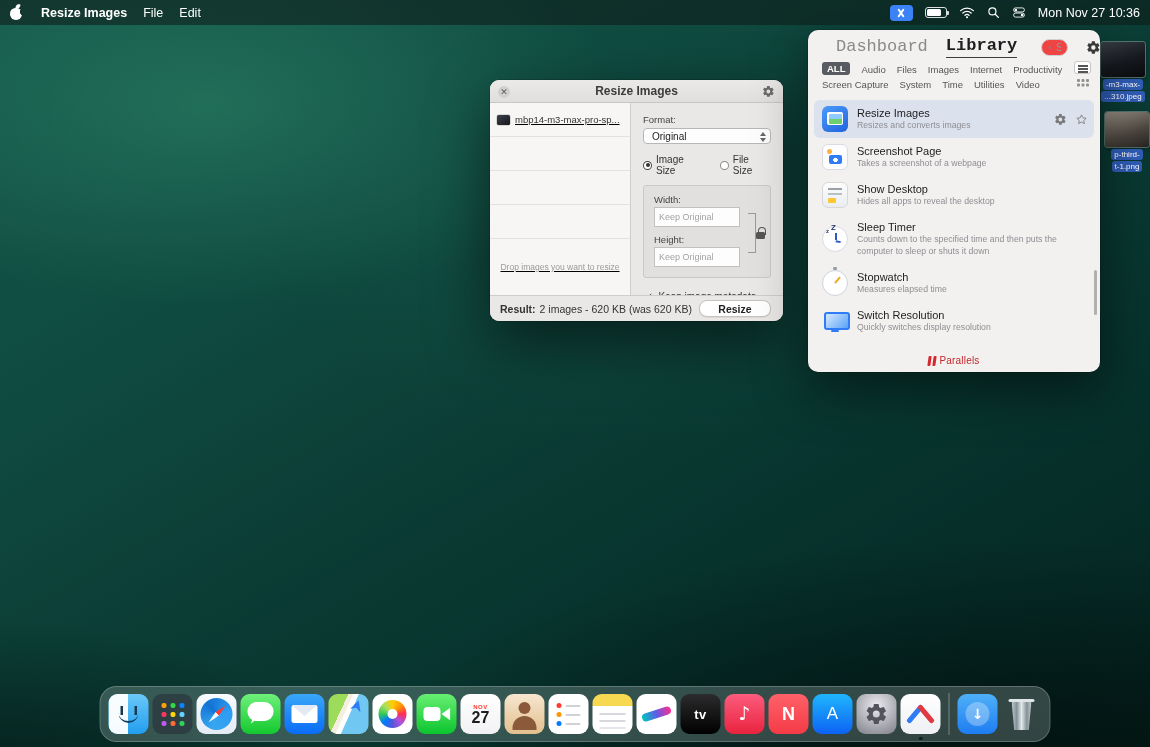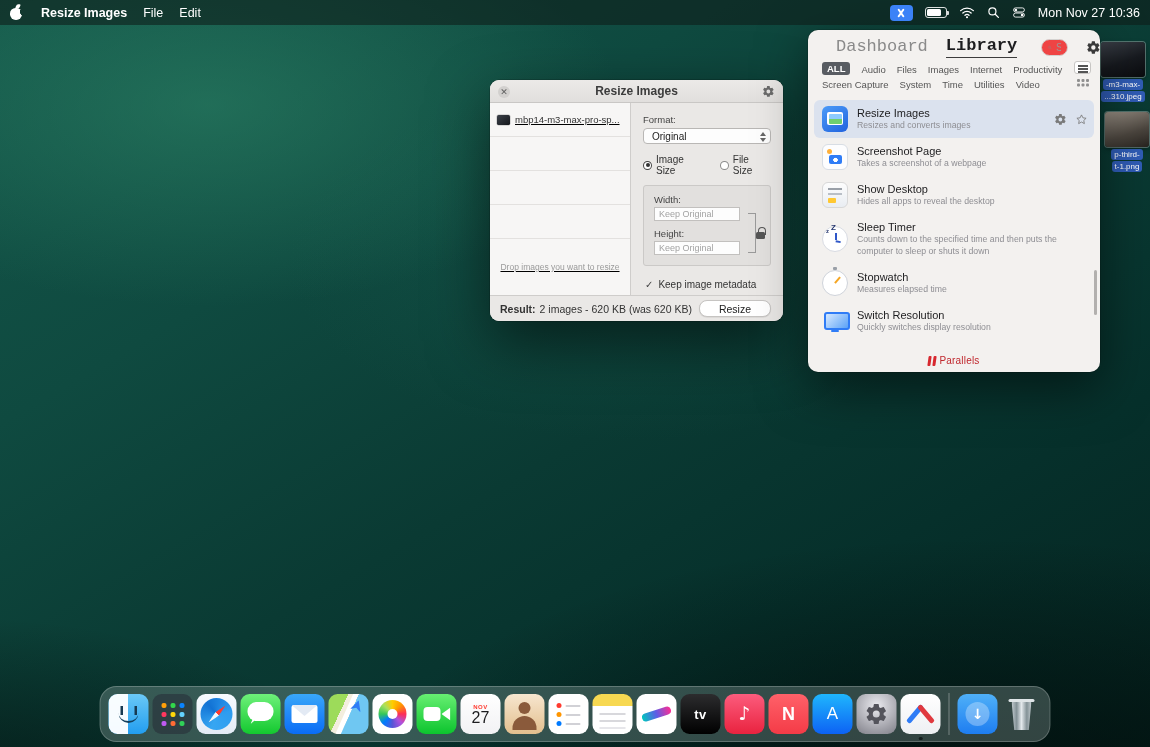--- a/index.html
+++ b/index.html
@@ -65,35 +65,35 @@
     padding-left:8px;font-size:10px;color:#222;position:relative;}
   .select .stepper{position:absolute;right:2px;top:1.5px;width:11px;height:11px;}
   .select .stepper::before{content:"";position:absolute;left:3px;top:1px;border-left:3.5px solid transparent;border-right:3.5px solid transparent;border-bottom:4px solid #666;}
   .select .stepper::after{content:"";position:absolute;left:3px;bottom:0px;border-left:3.5px solid transparent;border-right:3.5px solid transparent;border-top:4px solid #666;}
   .radio-row{display:flex;align-items:center;gap:14px;margin-top:10px;}
   .radio{display:flex;align-items:center;gap:4px;font-size:10px;color:#333;}
   .rdot{width:9px;height:9px;border-radius:50%;border:1px solid #8a8a8a;background:#fff;position:relative;}
   .rdot.on{border-color:#444;}
   .rdot.on::before{content:"";position:absolute;left:1.5px;top:1.5px;width:4px;height:4px;border-radius:50%;background:#333;}
   .size-box{margin-top:9px;background:#e2e0de;border:1px solid #cbc9c7;border-radius:3px;padding:8px 8px 10px 10px;position:relative;}
-  .size-input{margin-top:2px;width:86px;height:14px;background:#fdfdfd;border:1px solid #c2c0be;font-size:9px;color:#333;padding:0 4px;}
+  .size-input{margin-top:2px;width:86px;height:20px;background:#fdfdfd;border:1px solid #c2c0be;font-size:9px;color:#333;padding:0 4px;}
   .size-input::placeholder{color:#a3a3a3;}
   .h-label{margin-top:7px;}
   .lock-bracket{position:absolute;right:14px;top:27px;width:8px;height:40px;border-top:1px solid #9a9a9a;border-right:1px solid #9a9a9a;border-bottom:1px solid #9a9a9a;}
   .lock{position:absolute;right:5px;top:41px;width:9px;height:12px;}
   .lock::before{content:"";position:absolute;left:1.5px;top:0;width:6px;height:7px;border:1.5px solid #555;border-bottom:none;border-radius:4px 4px 0 0;}
   .lock::after{content:"";position:absolute;left:0;top:5px;width:9px;height:7px;background:#555;border-radius:1.5px;}
   .meta-row{display:flex;align-items:center;gap:5px;margin-top:13px;padding-left:2px;font-size:10px;color:#333;}
   .meta-check{font-size:10px;color:#444;font-family:"DejaVu Sans",sans-serif;}
   .win-footer{height:26px;border-top:1px solid #cfcdcb;background:#eae8e6;border-radius:0 0 9px 9px;
     display:flex;align-items:center;padding:0 12px 0 10px;gap:4px;}
   .result-label{font-size:10.5px;font-weight:700;color:#333;}
   .result-value{font-size:10.5px;color:#333;}
   .resize-btn{margin-left:auto;width:72px;height:17px;background:#fff;border:1px solid #c6c4c2;border-radius:8px;
-    font-size:10.5px;color:#222;display:flex;align-items:center;justify-content:center;box-shadow:0 0.5px 1px rgba(0,0,0,0.12);}
+    font-size:10.5px;color:#222;display:flex;align-items:center;justify-content:center;box-shadow:0 0.5px 1px rgba(0,0,0,0.12);font-weight:bold;}
 
   
   .panel{position:absolute;left:808px;top:30px;width:292px;height:342px;background:#f3f1ef;border-radius:10px;z-index:30;
     box-shadow:0 16px 50px rgba(0,0,0,0.5),0 0 0 0.5px rgba(0,0,0,0.25);}
   .panel-header{position:absolute;top:7px;left:0;right:0;height:20px;display:flex;align-items:center;padding:0 10px 0 28px;gap:18px;}
   .tab{font-size:17px;color:#8a8a8a;padding-bottom:2px;font-family:Liberation Mono, monospace;}
   .tab.active{color:#1d1d1f;font-weight:700;border-bottom:1.5px solid #3c3c3c;}
   .search-box{margin-left:6px;flex:1;height:17px;background:#ef4444;border:1px solid #d4d2d0;border-radius:9px;
     display:flex;align-items:center;padding:0 6px;gap:4px;}
   .search-box input{border:none;background:transparent;outline:none;font-size:10px;color:#333;width:100%;font-family:inherit;}
@@ -177,21 +177,21 @@
   .di-maps::after{content:"";position:absolute;right:6px;top:6px;width:11px;height:11px;background:#2f7cf6;clip-path:polygon(50% 0,100% 100%,50% 72%,0 100%);transform:rotate(18deg);}
   .di-photos{background:#fff;}
   .di-photos::before{content:"";position:absolute;left:6px;top:6px;width:28px;height:28px;border-radius:50%;
     background:conic-gradient(#ffcc00,#ff9500,#ff2d55,#af52de,#5856d6,#007aff,#34c759,#a8e05f,#ffcc00);}
   .di-photos::after{content:"";position:absolute;left:15px;top:15px;width:10px;height:10px;border-radius:50%;background:#fff;}
   .di-facetime{background:linear-gradient(180deg,#67ef72,#0cc42e);}
   .di-facetime::before{content:"";position:absolute;left:7px;top:13px;width:17px;height:14px;background:#fff;border-radius:4px;}
   .di-facetime::after{content:"";position:absolute;left:25px;top:13.5px;width:9px;height:13px;background:#fff;clip-path:polygon(0 50%,100% 0,100% 100%);}
   .di-calendar{background:linear-gradient(180deg,#ffffff,#f2f2f4);display:flex;flex-direction:column;align-items:center;justify-content:center;}
   .cal-month{font-size:6px;font-weight:700;color:#ff3b30;letter-spacing:0.5px;margin-top:2px;}
-  .cal-day{font-size:16px;font-weight:400;color:#1d1d1f;line-height:1;}
+  .cal-day{font-size:16px;font-weight:700;color:#1d1d1f;line-height:1;}
   .di-contacts{background:linear-gradient(180deg,#f7e6cf,#e3bf8e);overflow:hidden;}
   .di-contacts::before{content:"";position:absolute;left:14px;top:8px;width:12px;height:12px;border-radius:50%;background:#8a5a3b;}
   .di-contacts::after{content:"";position:absolute;left:8px;top:22px;width:24px;height:14px;border-radius:12px 12px 0 0;background:#8a5a3b;}
   .di-reminders{background:#fff;}
   .di-reminders::before{content:"";position:absolute;left:8px;top:9px;width:5px;height:5px;border-radius:50%;background:#ff3b30;box-shadow:0 9px 0 #ff9500,0 18px 0 #007aff;}
   .di-reminders::after{content:"";position:absolute;left:17px;top:10.5px;width:15px;height:2px;border-radius:1px;background:#d1d1d6;box-shadow:0 9px 0 #d1d1d6,0 18px 0 #d1d1d6;}
   .di-notes{background:linear-gradient(180deg,#f7d851 0 30%,#fff 30%);}
   .di-notes::after{content:"";position:absolute;left:7px;top:19px;width:26px;height:1.5px;background:#d8d8dc;box-shadow:0 7px 0 #d8d8dc,0 14px 0 #e6e6ea;}
   .di-freeform{background:#fff;}
   .di-freeform::before{content:"";position:absolute;left:5px;top:16px;width:30px;height:8px;border-radius:6px;

